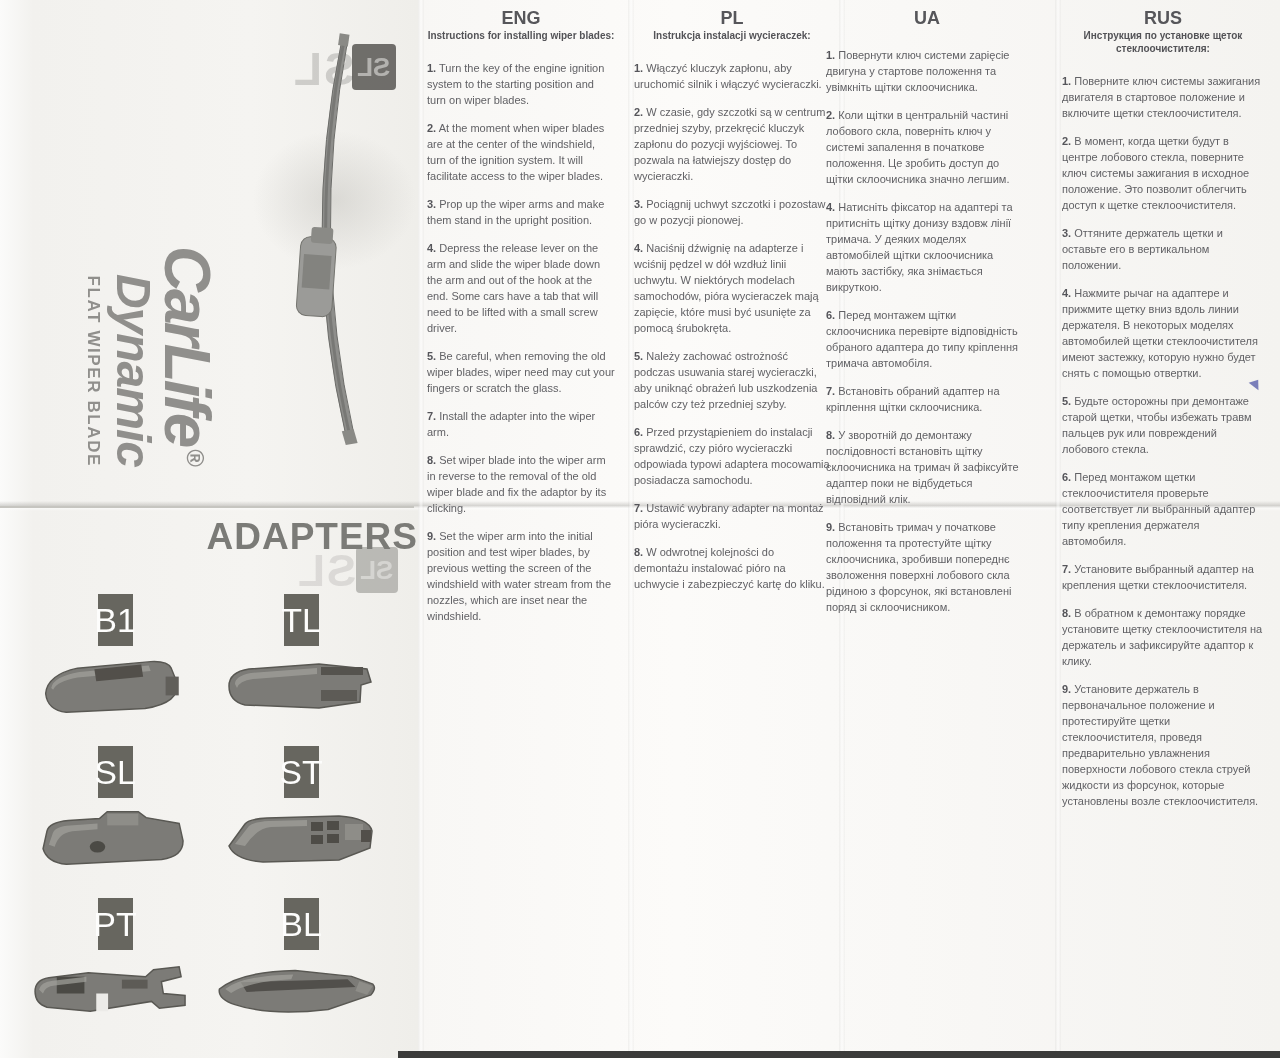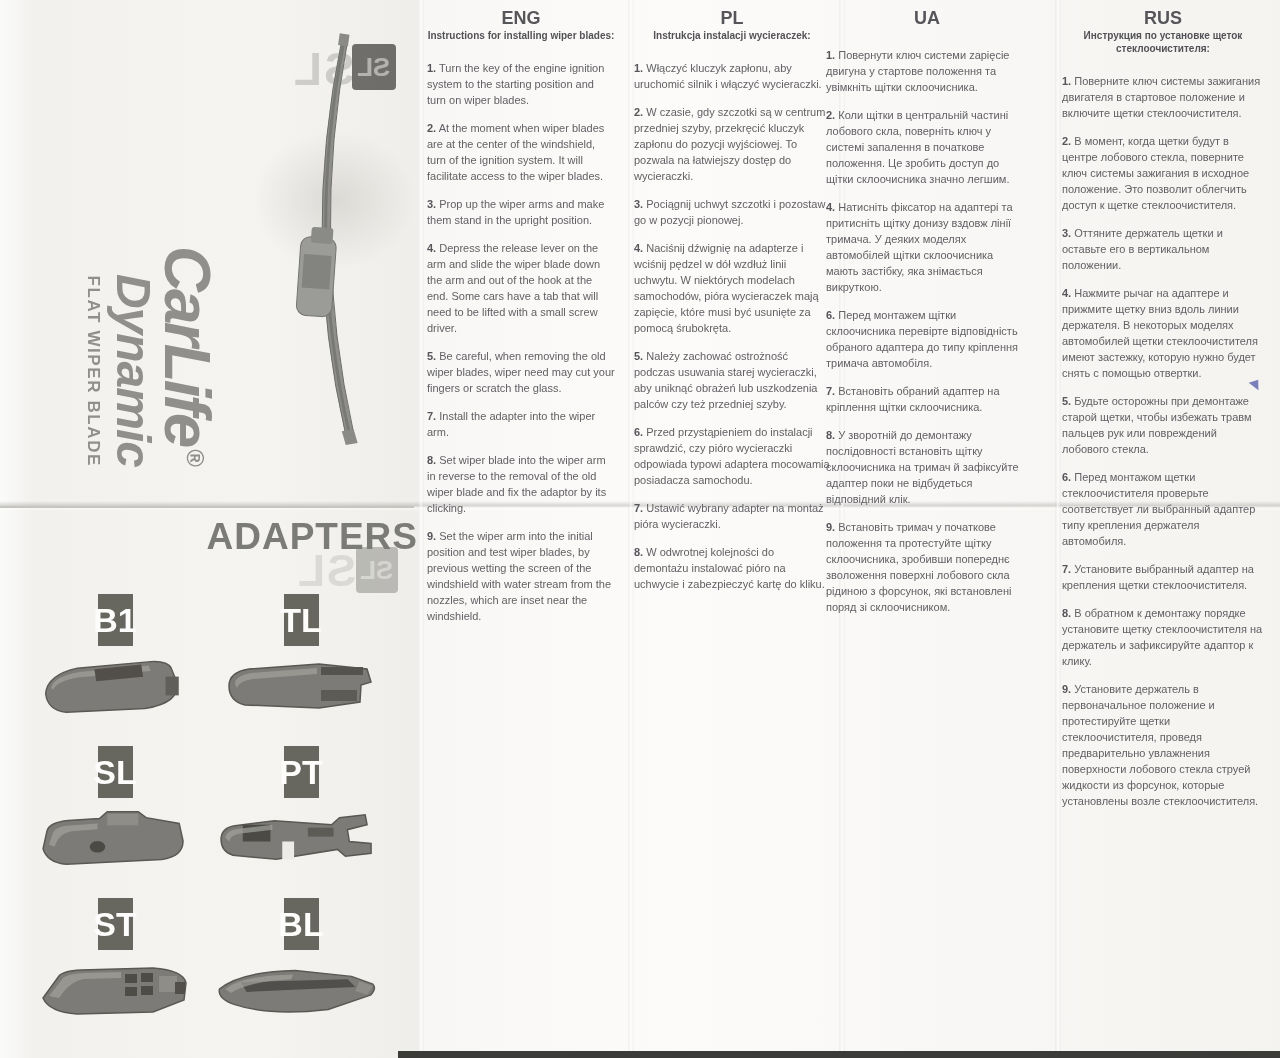--- a/index.html
+++ b/index.html
@@ -45,21 +45,21 @@
     background:radial-gradient(ellipse at center,rgba(158,156,150,0.28),rgba(158,156,150,0) 70%);}
 
   
   .adapters-heading{position:absolute;left:0;top:516px;width:418px;text-align:right;
     font-size:37px;font-weight:bold;letter-spacing:1px;color:#7b7b77;}
   .adapters-grid{position:absolute;left:22px;top:578px;width:372px;
     display:grid;grid-template-columns:1fr 1fr;grid-auto-rows:152px;}
   .adapter-cell{display:flex;flex-direction:column;align-items:center;justify-content:flex-start;padding-top:16px;}
   .adapter-label{width:35px;height:52px;background:#67665f;color:#fdfdfc;
     display:flex;align-items:center;justify-content:center;
-    font-size:34px;font-weight:bold;margin-bottom:6px;}
+    font-size:34px;font-weight:normal;margin-bottom:6px;}
   .adapter-img{display:block;}
 
   
   .lang-column{position:absolute;top:0;color:#616165;}
   .lang-header{text-align:center;font-size:18px;font-weight:bold;color:#56565a;margin-top:8px;}
   .lang-title{text-align:center;font-size:10px;font-weight:bold;color:#535357;
     line-height:1.3;}
   .steps{margin-top:18px;}
   .step{margin:3px 0 12px 0;font-size:11px;line-height:16px;}
   .step-num{color:#55555a;}
@@ -136,43 +136,43 @@
       <div class="adapter-cell">
         <div class="adapter-label">SL</div>
         <svg class="adapter-img" viewBox="0 0 160 72" width="158" height="70">
           <path d="M6,46 L10,28 Q12,19 32,17 L64,15 L72,8 L104,8 L112,14 L146,20 L150,38 Q150,54 128,57 L30,62 Q10,60 6,46 Z" fill="#7c7b77" stroke="#595853" stroke-width="1.5"></path>
           <rect x="72" y="10" width="32" height="12" fill="#8e8d88"></rect>
           <ellipse cx="62" cy="44" rx="8" ry="6" fill="#4b4a45"></ellipse>
           <path d="M12,42 L16,30 Q18,23 34,22 L62,20 L62,26 L36,28 Q22,30 18,44 Z" fill="#a3a29d" opacity="0.7"></path>
         </svg>
       </div>
       <div class="adapter-cell">
-        <div class="adapter-label">PT</div>
-        <svg class="adapter-img" viewBox="0 0 170 76" width="168" height="75">
-          <path d="M4,36 Q4,24 18,22 L58,17 L116,21 L124,14 L150,11 L152,21 L132,26 L134,38 L156,40 L156,50 L130,53 L122,46 L60,56 L16,52 Q4,48 4,36 Z" fill="#7c7b77" stroke="#595853" stroke-width="1.5"></path>
-          <rect x="26" y="21" width="28" height="17" fill="#4b4a45"></rect>
-          <rect x="66" y="38" width="12" height="18" fill="#ecebe8"></rect>
-          <rect x="92" y="24" width="26" height="9" fill="#5d5b56"></rect>
-          <path d="M8,34 Q10,26 22,25 L56,21 L56,26 L24,30 Q14,31 12,38 Z" fill="#a3a29d" opacity="0.7"></path>
-        </svg>
-      </div>
-      <div class="adapter-cell">
         <div class="adapter-label">ST</div>
         <svg class="adapter-img" viewBox="0 0 160 72" width="162" height="72">
           <path d="M8,42 L24,20 Q28,15 46,14 L118,12 Q148,14 151,27 L149,44 L118,56 L42,58 Q14,56 8,42 Z" fill="#7c7b77" stroke="#595853" stroke-width="1.5"></path>
           <rect x="90" y="18" width="12" height="9" fill="#4e4c47"></rect>
           <rect x="106" y="17" width="12" height="9" fill="#4e4c47"></rect>
           <rect x="90" y="31" width="12" height="9" fill="#4e4c47"></rect>
           <rect x="106" y="30" width="12" height="9" fill="#4e4c47"></rect>
           <rect x="124" y="20" width="18" height="16" fill="#8e8d88"></rect>
           <rect x="140" y="26" width="10" height="12" fill="#524f4a"></rect>
           <path d="M14,40 L28,22 Q32,18 48,17 L86,16 L86,22 L50,23 Q36,24 24,42 Z" fill="#a3a29d" opacity="0.7"></path>
         </svg>
       </div>
       <div class="adapter-cell">
+        <div class="adapter-label">PT</div>
+        <svg class="adapter-img" viewBox="0 0 170 76" width="168" height="75">
+          <path d="M4,36 Q4,24 18,22 L58,17 L116,21 L124,14 L150,11 L152,21 L132,26 L134,38 L156,40 L156,50 L130,53 L122,46 L60,56 L16,52 Q4,48 4,36 Z" fill="#7c7b77" stroke="#595853" stroke-width="1.5"></path>
+          <rect x="26" y="21" width="28" height="17" fill="#4b4a45"></rect>
+          <rect x="66" y="38" width="12" height="18" fill="#ecebe8"></rect>
+          <rect x="92" y="24" width="26" height="9" fill="#5d5b56"></rect>
+          <path d="M8,34 Q10,26 22,25 L56,21 L56,26 L24,30 Q14,31 12,38 Z" fill="#a3a29d" opacity="0.7"></path>
+        </svg>
+      </div>
+      <div class="adapter-cell">
         <div class="adapter-label">BL</div>
         <svg class="adapter-img" viewBox="0 0 180 70" width="176" height="68">
           <path d="M6,34 Q28,16 84,15 L142,21 L164,29 Q168,33 162,40 L118,55 Q58,62 22,50 Q4,44 6,34 Z" fill="#7c7b77" stroke="#595853" stroke-width="1.5"></path>
           <path d="M28,27 L138,24 L146,32 L34,37 Z" fill="#514f4b"></path>
           <path d="M150,26 L164,31 L158,40 L146,36 Z" fill="#8e8d88"></path>
           <path d="M12,34 Q30,20 82,19 L80,24 Q36,26 18,38 Z" fill="#a3a29d" opacity="0.7"></path>
         </svg>
       </div>
     </div>
 

